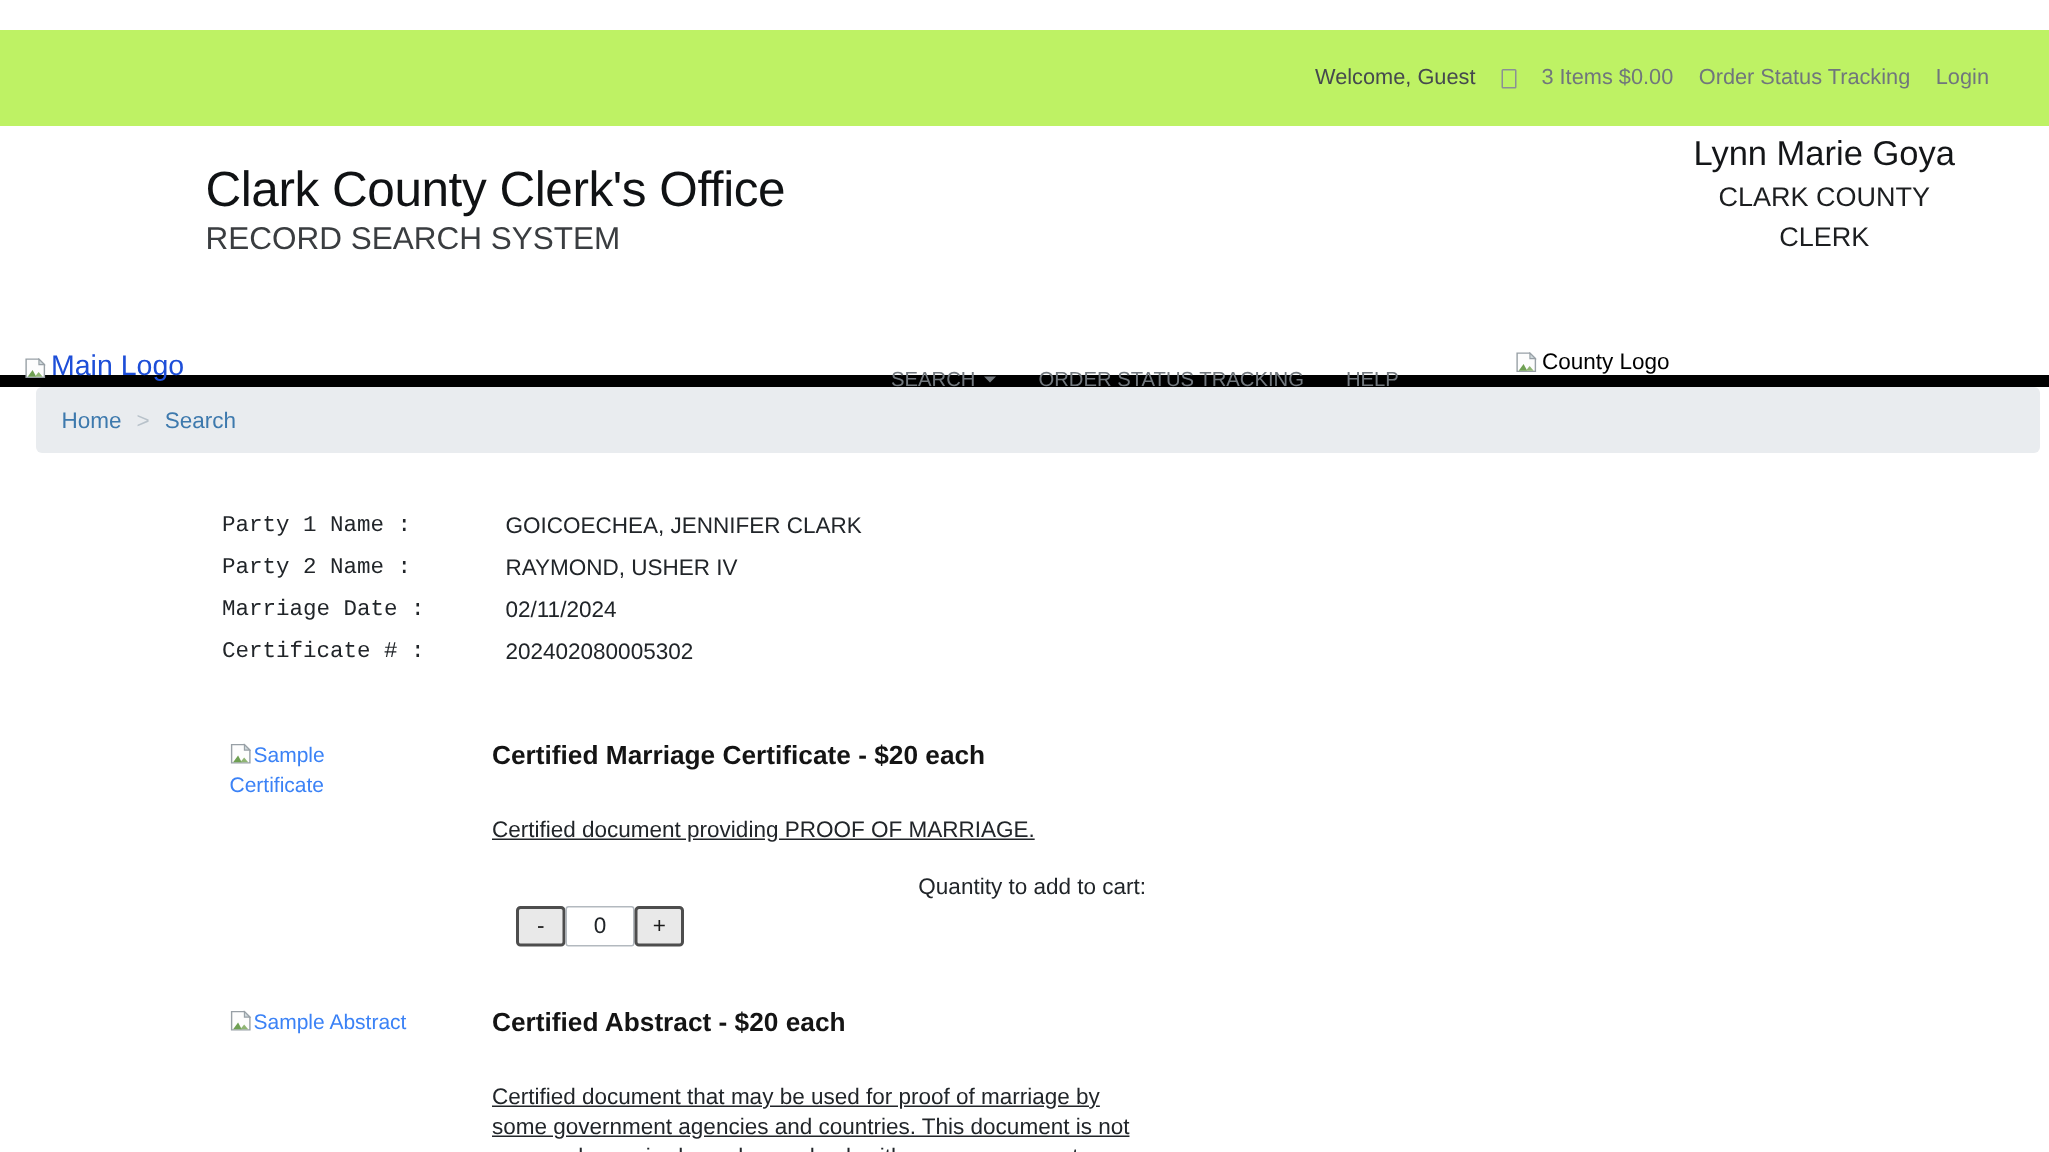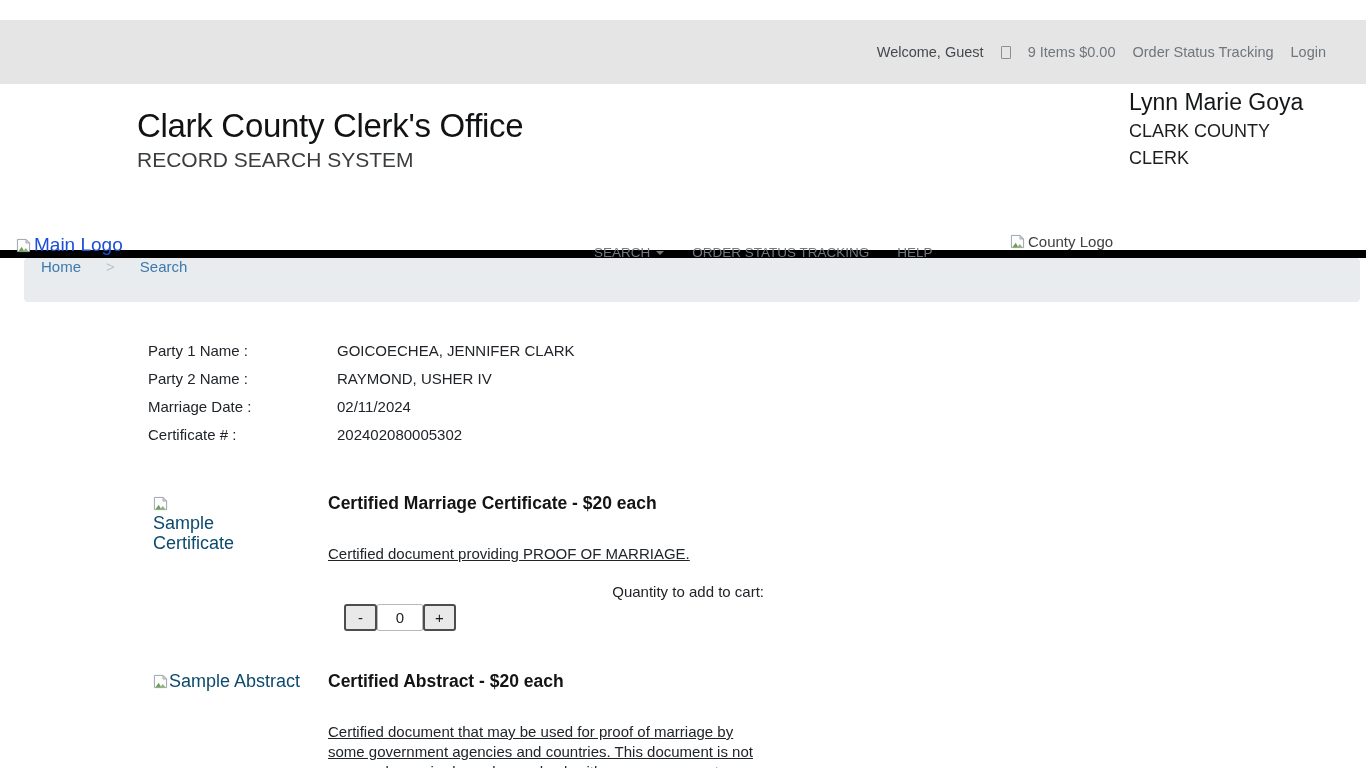--- a/index.html
+++ b/index.html
@@ -5,21 +5,21 @@
   * { box-sizing: border-box; }
   html, body { margin: 0; padding: 0; }
   body {
     width: 1366px; height: 768px; overflow: hidden;
     background: #ffffff;
     font-family: "Liberation Sans", sans-serif;
     color: #212529;
   }
   
   .topbar {
-    margin-top: 20px; height: 64px; background: #e5e5e5;
+    margin-top: 20px; height: 64px; background: #bef264;
     display: flex; align-items: center; justify-content: flex-end;
     padding-right: 40px; gap: 17px; font-size: 14.5px; color: #70767c;
   }
   .topbar .welcome { color: #45494e; }
   .topbar a { color: #70767c; text-decoration: none; cursor: pointer; }
   .cart-box {
     width: 10px; height: 13px; border: 1px solid #8a9096;
     display: inline-block; border-radius: 1px;
   }
   
@@ -42,42 +42,42 @@
   }
   .main-nav a { color: #72787e; text-decoration: none; cursor: pointer; white-space: nowrap; }
   .caret-down {
     display: inline-block; margin-left: 6px; vertical-align: 2px;
     border-top: 4px solid #72787e;
     border-left: 4px solid transparent; border-right: 4px solid transparent;
   }
   .county-logo {
     position: absolute; left: 1010px; top: 149px;
     display: flex; align-items: center; gap: 2px;
-    color: #404040; font-size: 15px;
-  }
-  .clerk-block { position: absolute; left: 1129px; top: 3px; }
+    color: #000000; font-size: 15px;
+  }
+  .clerk-block { position: absolute; left: 1129px; top: 3px; text-align: center; }
   .clerk-name { font-size: 23px; color: #141618; line-height: 31px; }
   .clerk-line { font-size: 18px; color: #1c1e20; line-height: 27px; }
   
   .black-band { height: 8px; background: #000000; }
   .breadcrumb-bar {
     margin: 0 6px 0 24px; height: 44px; background: #e9ecef;
-    border-radius: 4px; display: flex; 
-    padding-left: 17px; font-size: 15px; gap: 25px;
+    border-radius: 4px; display: flex; align-items: center;
+    padding-left: 17px; font-size: 15px; gap: 10px;
   }
   .breadcrumb-bar a { color: #3d79ad; text-decoration: none; cursor: pointer; }
   .crumb-sep { color: #b8c2ca; }
   
   .content { margin-left: 148px; }
   .details { margin-top: 34px; }
   .detail-row { display: flex; height: 28px; align-items: center; font-size: 15px; }
-  .detail-label { width: 189px; color: #212529; }
+  .detail-label { width: 189px; color: #212529; font-family: Liberation Mono, monospace; }
   .detail-value { color: #212529; }
   .product { display: flex; margin-left: 5px; }
-  .product-media { width: 175px; font-size: 18px; color: #0c4a6e; line-height: 20px; }
+  .product-media { width: 175px; font-size: 14px; color: #3b82f6; line-height: 20px; }
   .media-inner-narrow { width: 72px; }
   .media-inner-wide { width: 150px; }
   .bimg { vertical-align: -2px; margin-right: 1px; }
   .product-body { width: 436px; }
   .product-title { font-size: 17.5px; font-weight: 700; color: #141414; margin: 0; line-height: 20px; }
   .product-desc { font-size: 15px; color: #212529; margin-top: 31px; line-height: 20px; text-decoration: underline; }
   .p1 { margin-top: 45px; }
   .p2 { margin-top: 40px; }
   .qty-label { font-size: 15px; margin: 18px 0 0 16px; line-height: 20px; text-align: right; }
   .stepper { display: flex; margin: 2px 0 0 16px; }
@@ -91,21 +91,21 @@
     text-align: center; font-size: 15px; color: #212529; margin: 0;
     font-family: "Liberation Sans", sans-serif; background: #fff;
   }
 </style>
 </head>
 <body>
 
 <div class="topbar">
   <span class="welcome">Welcome, Guest</span>
   <span class="cart-box"></span>
-  <a>9 Items $0.00</a>
+  <a>3 Items $0.00</a>
   <a>Order Status Tracking</a>
   <a>Login</a>
 </div>
 
 <header class="header">
   <a class="main-logo">
     <svg class="bimg" width="15" height="15" viewBox="0 0 16 16">
       <path d="M1.5 1.5 H10.6 L14.5 5.4 V14.5 H1.5 Z" fill="#fdfdfd" stroke="#98a0a6"></path>
       <path d="M10.6 1.5 L10.6 5.4 L14.5 5.4 Z" fill="#cfd8dc" stroke="#98a0a6" stroke-width="0.8"></path>
       <path d="M2.6 14 L6.1 9.2 L8.7 14 Z" fill="#6fa053"></path>

